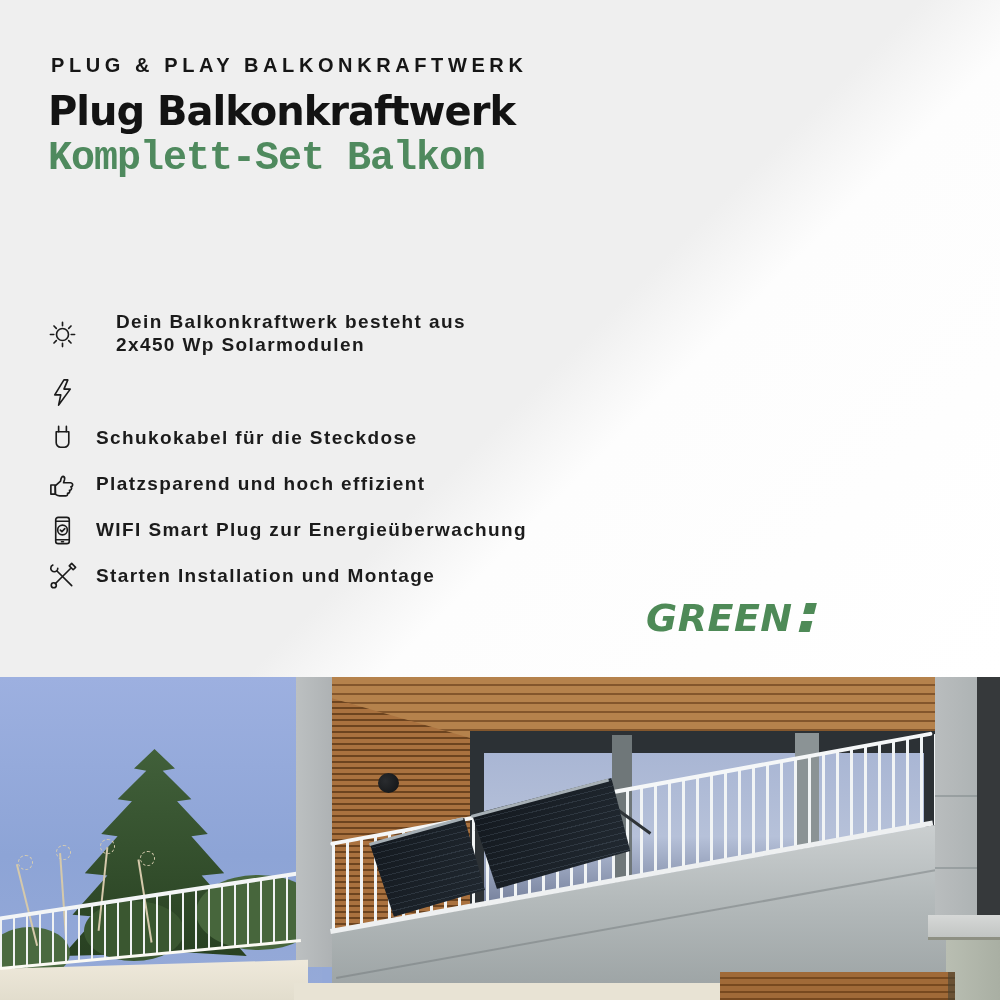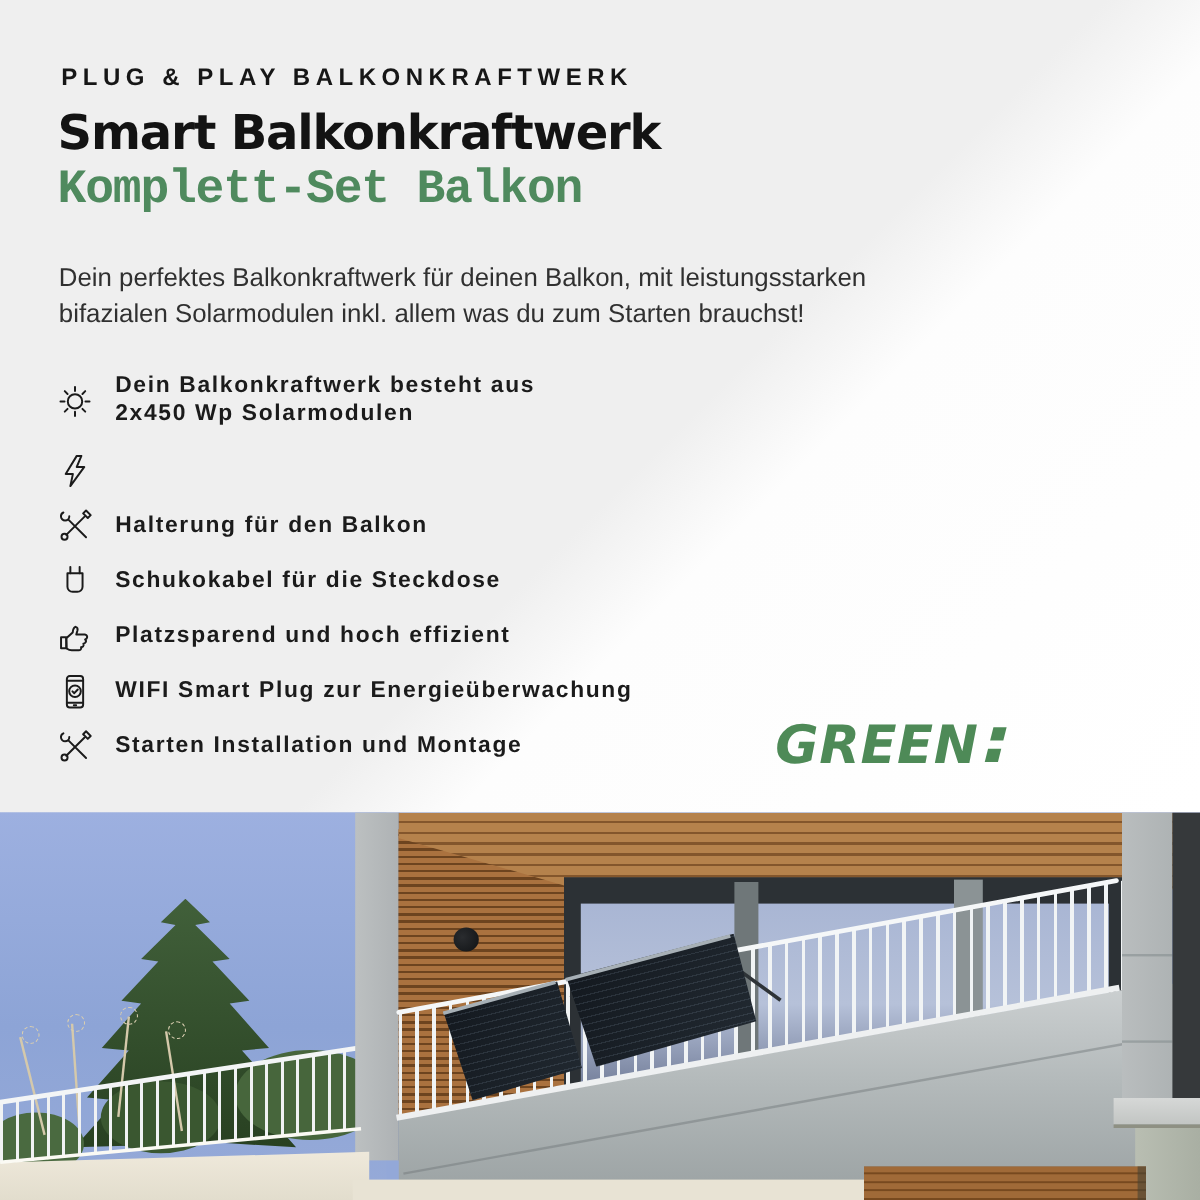--- a/index.html
+++ b/index.html
@@ -17,26 +17,26 @@
     font-size:40px;font-weight:800;letter-spacing:-1px;color:#4f8a5e;}
   .desc{position:absolute;left:49px;top:216px;margin:0;width:762px;font-size:21.5px;
     line-height:1.4;color:#303030;}
   .features{position:absolute;left:46px;top:299px;margin:0;padding:0;list-style:none;}
   .feat{display:flex;align-items:center;gap:18px;height:46px;}
   .feat.first{height:70px;}
   .ficon{width:32px;height:32px;flex:0 0 32px;display:flex;align-items:center;justify-content:center;}
   .ficon svg{width:31px;height:31px;stroke:#1b1b1b;fill:none;stroke-width:1.7;
     stroke-linecap:round;stroke-linejoin:round;}
   .flabel{font-size:19px;font-weight:700;letter-spacing:1.4px;color:#1b1b1b;line-height:1.2;}
-  .flabel.w1{max-width:415px;display:inline-block;}
+  .flabel.w1{max-width:415px;display:inline-block;margin-left:20px;}
 
   
   .logo{position:absolute;left:646px;top:596px;display:flex;align-items:center;
     font-family:"DejaVu Sans","Liberation Sans",sans-serif;font-style:italic;font-weight:800;
-    font-size:44px;letter-spacing:.5px;}
+    font-size:38px;letter-spacing:.5px;}
   .lg-green{color:#4e8a57;}
   .lg-gray{color:#8e9294;}
   .lg-colon{display:inline-flex;flex-direction:column;gap:7px;margin-left:9px;
     transform:skewX(-14deg) translateY(-1px);}
   .lg-colon i{width:11px;height:11px;background:#4e8a57;display:block;}
 
   
   .photo{position:absolute;left:0;top:677px;width:1000px;height:323px;overflow:hidden;background:#93a8d8;}
   .photo div{position:absolute;}
   .sky{left:0;top:0;width:322px;height:323px;background:linear-gradient(180deg,#9db0e0 0%,#8da4d6 55%,#96aad8 100%);}
@@ -114,50 +114,39 @@
   .edge-right{left:471px;top:138px;width:142px;height:2.5px;background:#a7b0b6;
     transform:rotate(-14.9deg);transform-origin:left top;}
 </style>
 </head>
 <body>
 
 <div class="canvas">
 
   <section class="hero">
     <div class="eyebrow">PLUG &amp; PLAY BALKONKRAFTWERK</div>
-    <h1 class="title1">Smart Balkonkraftwerk</h1>
+    <h1 class="title1">Plug Balkonkraftwerk</h1>
     <h2 class="title2">Komplett-Set Balkon</h2>
-    <p class="desc">Dein perfektes Balkonkraftwerk für deinen Balkon, mit leistungsstarken bifazialen Solarmodulen inkl. allem was du zum Starten brauchst!</p>
 
     <ul class="features">
       <li class="feat first">
         <span class="ficon">
           <svg viewBox="0 0 32 32">
               <circle cx="16" cy="16" r="6.2"></circle>
             <path d="M16 3.5v3.5M16 25v3.5M3.5 16H7M25 16h3.5M7.2 7.2l2.4 2.4M22.4 22.4l2.4 2.4M7.2 24.8l2.4-2.4M22.4 9.6l2.4-2.4"></path>
             </svg>
         </span>
         <span class="flabel w1">Dein Balkonkraftwerk besteht aus 2x450 Wp Solarmodulen</span>
       </li>
       <li class="feat">
         <span class="ficon">
           <svg viewBox="0 0 32 32">
               <path d="M17.5 3 8 18.5h6.2L12 29 24 12.5h-6.5L21.5 3z"></path>
             </svg>
         </span>
-      </li>
-      <li class="feat">
-        <span class="ficon">
-          <svg viewBox="0 0 32 32">
-              <circle cx="7.5" cy="7.5" r="3.6" stroke-dasharray="15 7"></circle>
-            <path d="M10.3 10.3 25.5 25.5M25.5 2.5l4 4-2.5 2.5-4-4zM24 8 8.5 23.5"></path>
-            <circle cx="7" cy="25" r="2.6"></circle>
-            </svg>
-        </span>
-        <span class="flabel">Halterung für den Balkon</span>
       </li>
       <li class="feat">
         <span class="ficon">
           <svg viewBox="0 0 32 32">
               <path d="M12 3.5V9M20 3.5V9"></path>
             <path d="M9.5 9h13v11.5a4.5 4.5 0 0 1-4.5 4.5h-4a4.5 4.5 0 0 1-4.5-4.5z"></path>
             </svg>
         </span>
         <span class="flabel">Schukokabel für die Steckdose</span>
       </li>

